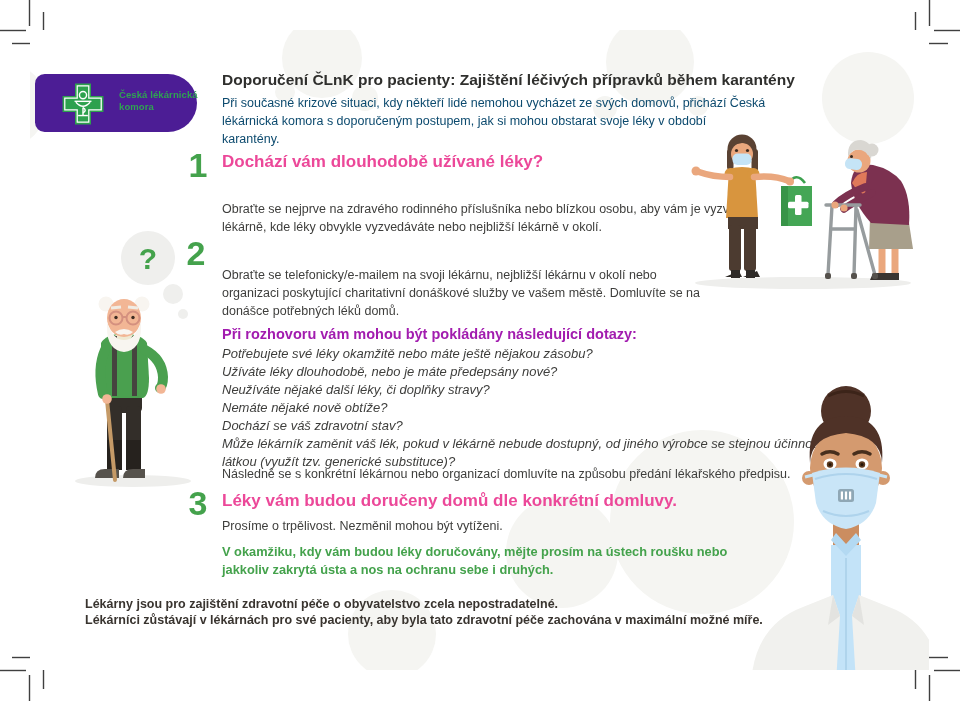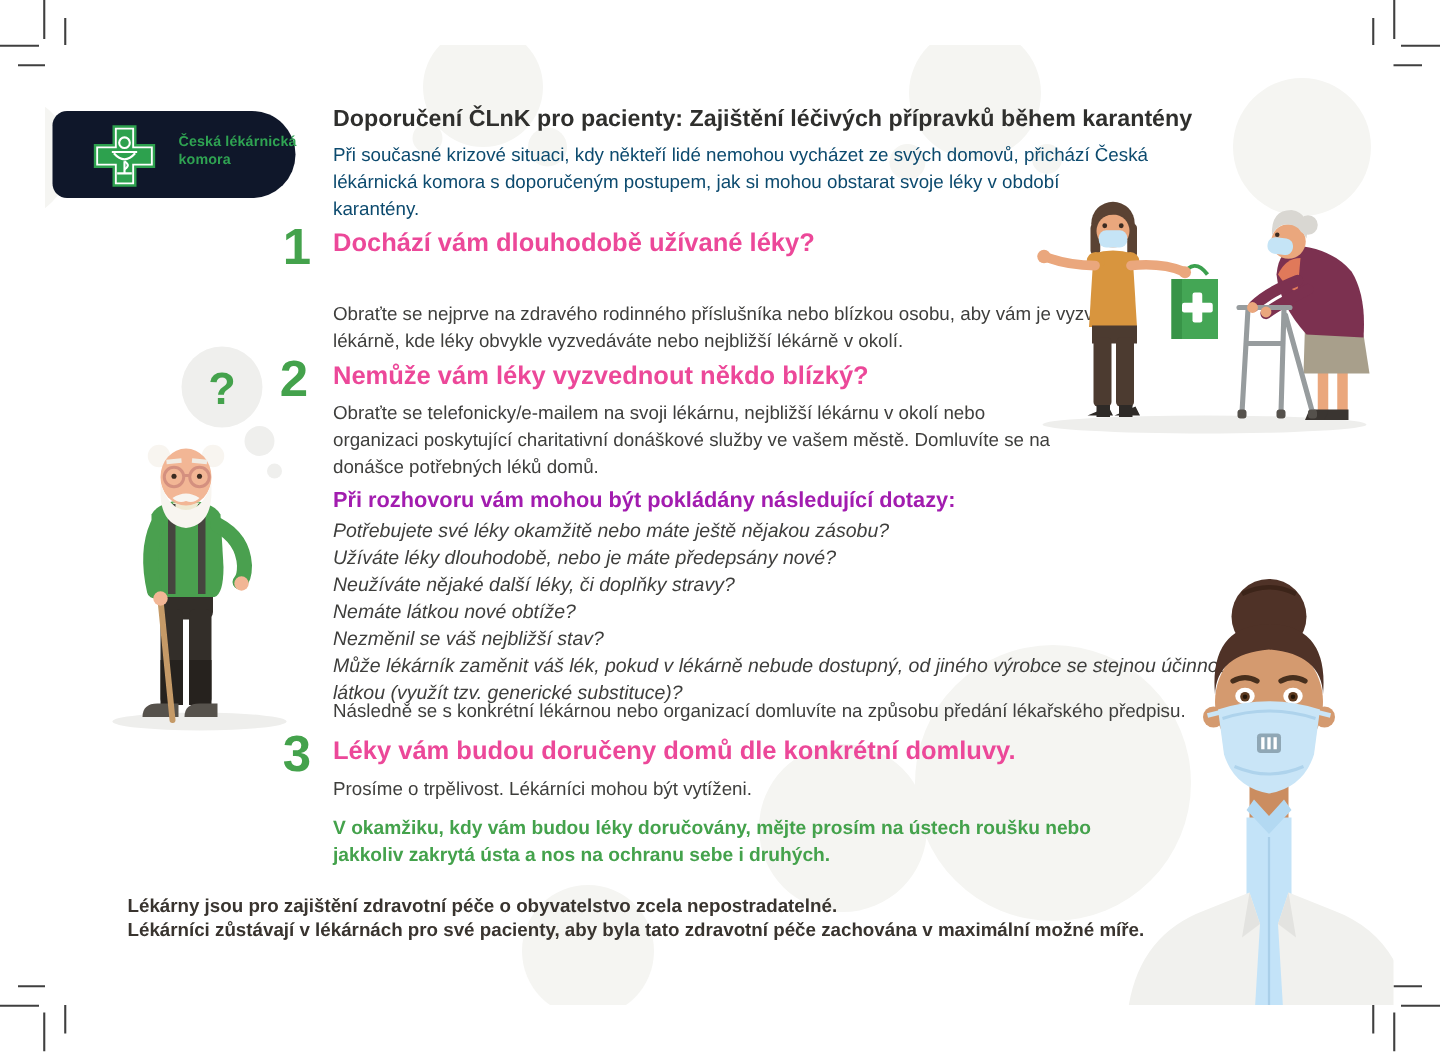--- a/index.html
+++ b/index.html
@@ -10,21 +10,21 @@
   }
   .page{
     position:absolute;left:30px;top:30px;width:899px;height:640px;
     background:#ffffff;overflow:hidden;
   }
   .abs{position:absolute;}
   
   .cropmarks{position:absolute;left:0;top:0;width:960px;height:701px;pointer-events:none;}
   
   .logo-pill{
-    left:5px;top:44px;width:162px;height:58px;background:#0f172a;
+    left:5px;top:44px;width:162px;height:58px;background:#4c1d95;
     border-radius:10px 30px 30px 10px;
   }
   .logo-text{
     position:absolute;left:84px;top:15px;width:80px;
     color:#2fa352;font-size:9.5px;line-height:12px;font-weight:600;letter-spacing:.1px;
   }
   
   .title{
     left:192px;top:41px;width:680px;white-space:nowrap;
     font-size:15.5px;font-weight:bold;color:#2f2f2d;
@@ -133,37 +133,36 @@
   <div class="abs title">Doporučení ČLnK pro pacienty: Zajištění léčivých přípravků během karantény</div>
   <div class="abs intro">Při současné krizové situaci, kdy někteří lidé nemohou vycházet ze svých domovů, přichází Česká lékárnická komora s doporučeným postupem, jak si mohou obstarat svoje léky v období karantény.</div>
 
   <div class="abs step-num" style="left:150px;top:118px">1</div>
   <div class="abs step-heading" style="top:121px">
     <div>Dochází vám dlouhodobě užívané léky?</div>
   </div>
   <div class="abs body-text" style="top:170px;width:545px">Obraťte se nejprve na zdravého rodinného příslušníka nebo blízkou osobu, aby vám je vyzvedl v lékárně, kde léky obvykle vyzvedáváte nebo nejbližší lékárně v okolí.</div>
 
   <div class="abs step-num" style="left:148px;top:206px">2</div>
-  <div class="abs step-heading" style="top:210px">Nemůže vám léky vyzvednout někdo blízký?</div>
   <div class="abs body-text" style="top:236px;width:488px">Obraťte se telefonicky/e-mailem na svoji lékárnu, nejbližší lékárnu v okolí nebo organizaci poskytující charitativní donáškové služby ve vašem městě. Domluvíte se na donášce potřebných léků domů.</div>
 
   <div class="abs interview-heading">Při rozhovoru vám mohou být pokládány následující dotazy:</div>
   <div class="abs questions">
     <div>Potřebujete své léky okamžitě nebo máte ještě nějakou zásobu?</div>
     <div>Užíváte léky dlouhodobě, nebo je máte předepsány nové?</div>
     <div>Neužíváte nějaké další léky, či doplňky stravy?</div>
-    <div>Nemáte látkou nové obtíže?</div>
-    <div>Nezměnil se váš nejbližší stav?</div>
+    <div>Nemáte nějaké nově obtíže?</div>
+    <div>Dochází se váš zdravotní stav?</div>
     <div>Může lékárník zaměnit váš lék, pokud v lékárně nebude dostupný, od jiného výrobce se stejnou účinnou látkou (využít tzv. generické substituce)?</div>
   </div>
   <div class="abs followup">Následně se s konkrétní lékárnou nebo organizací domluvíte na způsobu předání lékařského předpisu.</div>
 
   <div class="abs step-num" style="left:150px;top:456px">3</div>
   <div class="abs step-heading" style="top:460px">Léky vám budou doručeny domů dle konkrétní domluvy.</div>
-  <div class="abs body-text" style="top:487px;width:400px">Prosíme o trpělivost. Lékárníci mohou být vytíženi.</div>
+  <div class="abs body-text" style="top:487px;width:400px">Prosíme o trpělivost. Nezměnil mohou být vytíženi.</div>
   <div class="abs green-note">V okamžiku, kdy vám budou léky doručovány, mějte prosím na ústech roušku nebo jakkoliv zakrytá ústa a nos na ochranu sebe i druhých.</div>
 
   <div class="abs footer-line" style="top:566px">Lékárny jsou pro zajištění zdravotní péče o obyvatelstvo zcela nepostradatelné.</div>
   <div class="abs footer-line" style="top:582px">Lékárníci zůstávají v lékárnách pro své pacienty, aby byla tato zdravotní péče zachována v maximální možné míře.</div>
 
   <svg class="abs" style="left:655px;top:95px" width="240" height="170" viewBox="0 0 240 170">
     <ellipse cx="118" cy="158" rx="108" ry="6" fill="#eeeeec"></ellipse>
 
     <g>
       <circle cx="57" cy="24" r="14.5" fill="#5a4233"></circle>

